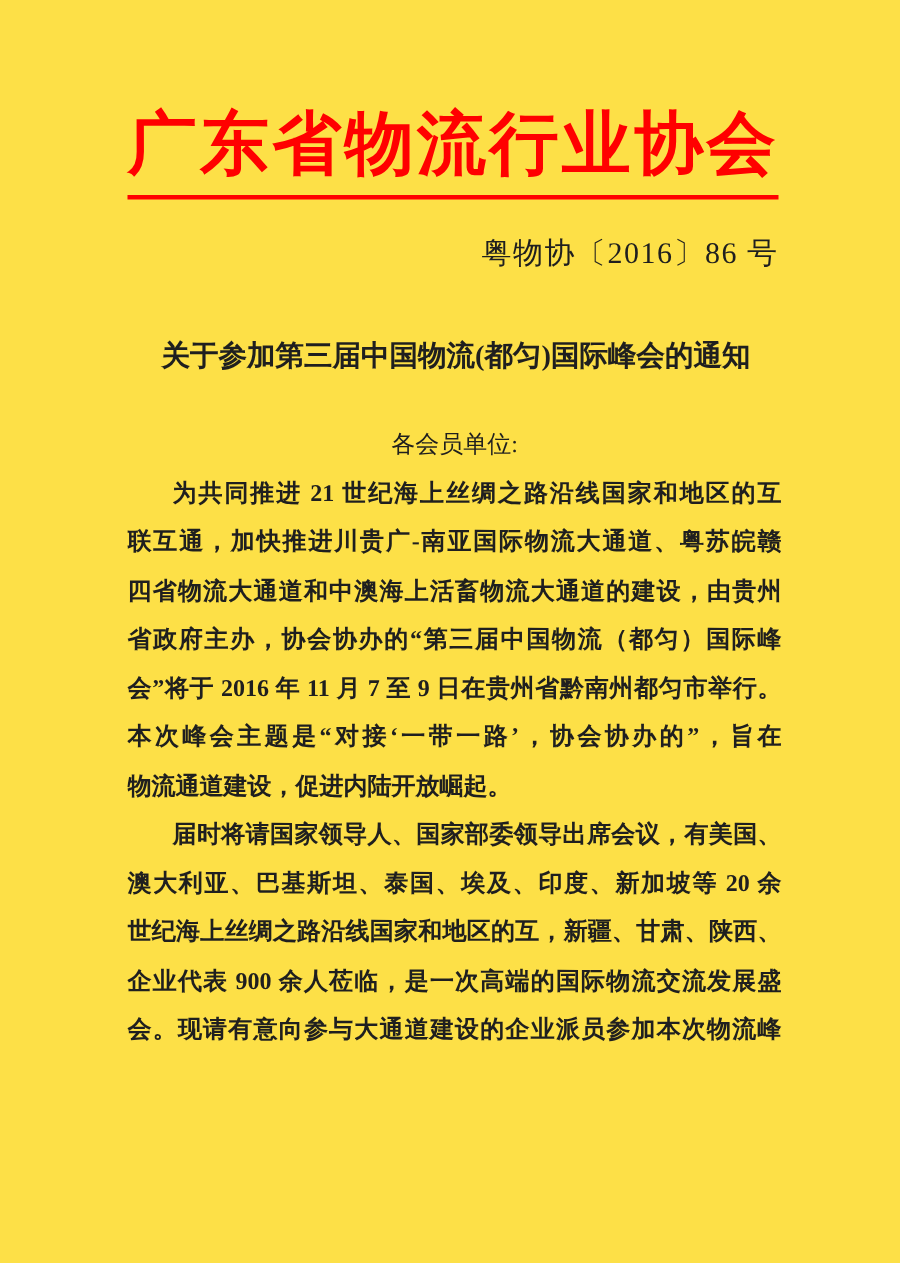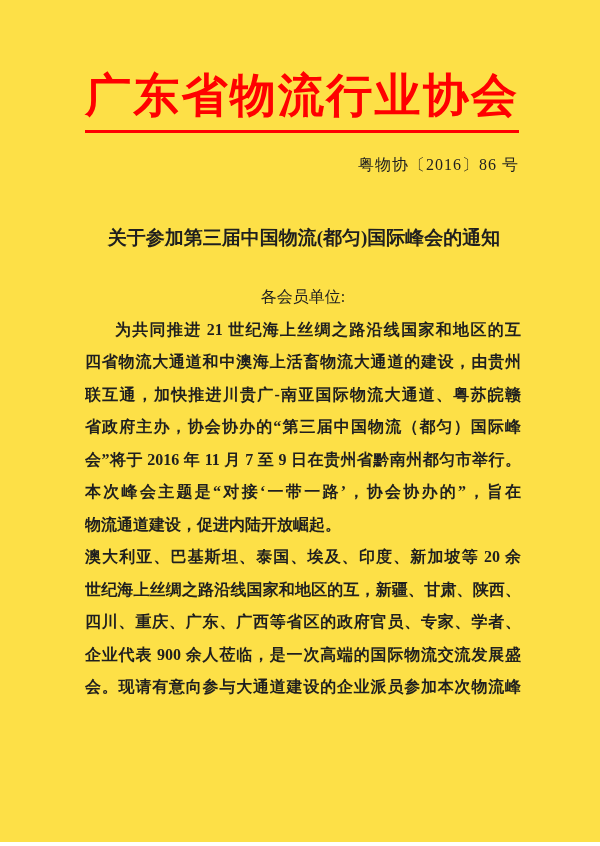--- a/index.html
+++ b/index.html
@@ -27,21 +27,21 @@
     position:absolute;
     left:85px;top:130px;
     width:434px;height:3px;
     background:#ff0000;
   }
   .doc-number{
     position:absolute;
     left:85px;top:155px;
     width:434px;
     text-align:right;
-    font-size:16px;
+    font-size:20px;
     color:#1f1f1f;
     letter-spacing:1px;
   }
   .doc-title{
     position:absolute;
     left:0;top:221px;
     width:600px;
     margin:4px;
     text-align:center;
     font-size:19px;
@@ -85,30 +85,30 @@
 
   <div class="doc-number">粤物协〔2016〕86 号</div>
 
   <h1 class="doc-title">关于参加第三届中国物流(都匀)国际峰会的通知</h1>
 
   <div class="body-block">
     <div class="salutation">各会员单位:</div>
     <div id="paras">
         <div>
           <div class="line j ind">为共同推进 21 世纪海上丝绸之路沿线国家和地区的互</div>
+          <div class="line j">联互通，加快推进川贵广-南亚国际物流大通道、粤苏皖赣</div>
           <div class="line j">四省物流大通道和中澳海上活畜物流大通道的建设，由贵州</div>
-          <div class="line j">联互通，加快推进川贵广-南亚国际物流大通道、粤苏皖赣</div>
           <div class="line j">省政府主办，协会协办的“第三届中国物流（都匀）国际峰</div>
           <div class="line j">会”将于 2016 年 11 月 7 至 9 日在贵州省黔南州都匀市举行。</div>
           <div class="line j">本次峰会主题是“对接‘一带一路’，协会协办的”，旨在</div>
           <div class="line">物流通道建设，促进内陆开放崛起。</div>
         </div>
         <div>
+          <div class="line j ind">届时将请国家领导人、国家部委领导出席会议，有美国、</div>
           <div class="line j">澳大利亚、巴基斯坦、泰国、埃及、印度、新加坡等 20 余</div>
           <div class="line j">世纪海上丝绸之路沿线国家和地区的互，新疆、甘肃、陕西、</div>
-          <div class="line j">四川、重庆、广东、广西等省区的政府官员、专家、学者、</div>
           <div class="line j">企业代表 900 余人莅临，是一次高端的国际物流交流发展盛</div>
           <div class="line j">会。现请有意向参与大通道建设的企业派员参加本次物流峰</div>
         </div>
       </div>
   </div>
 
 </div>
 
 </body></html>

